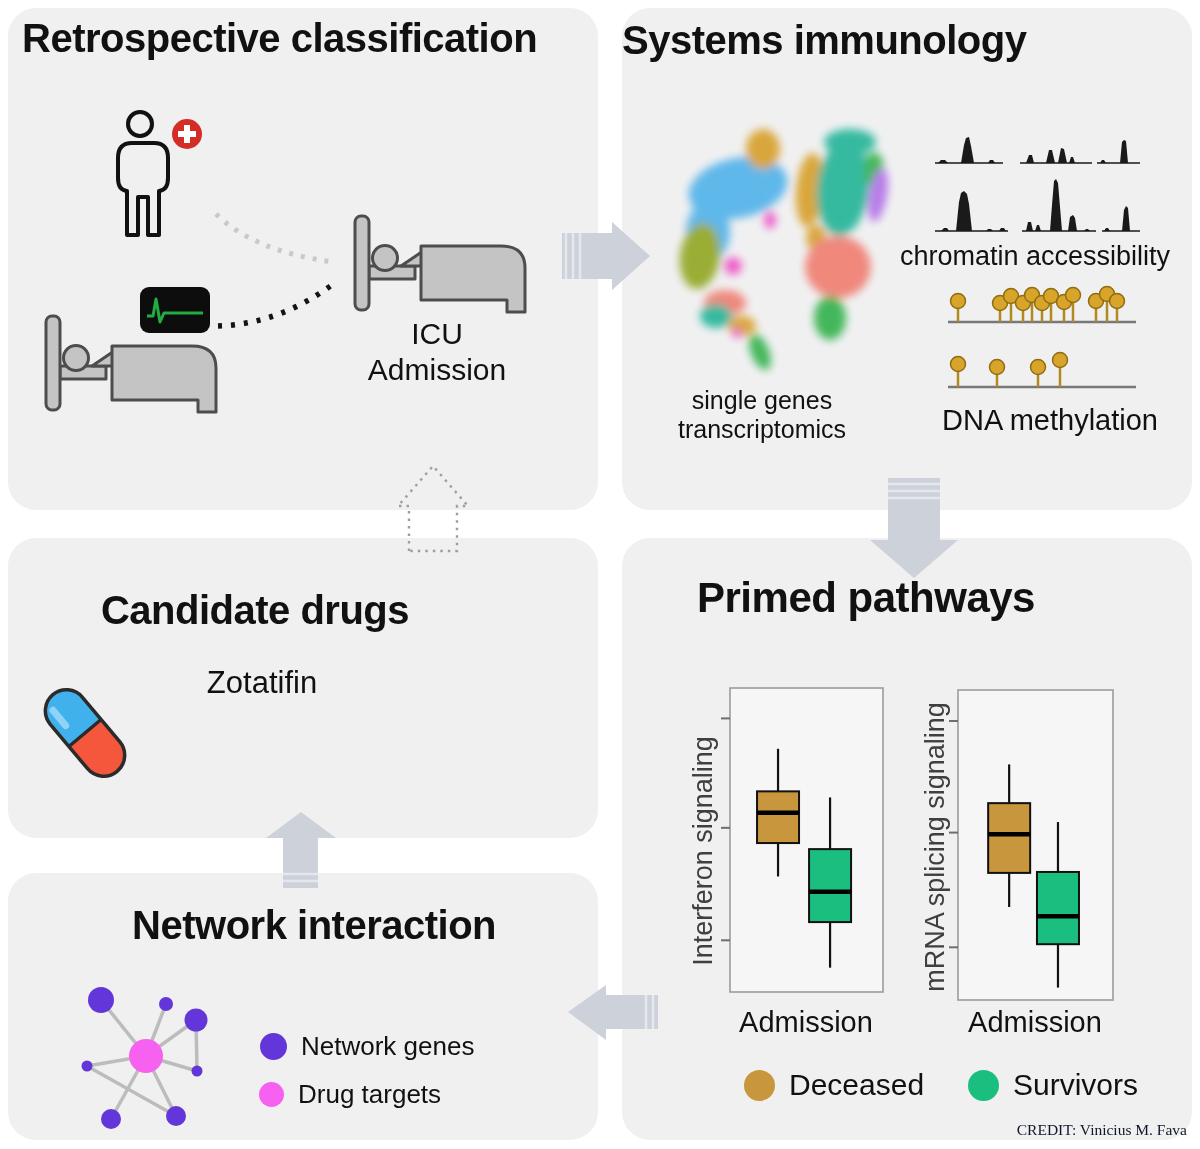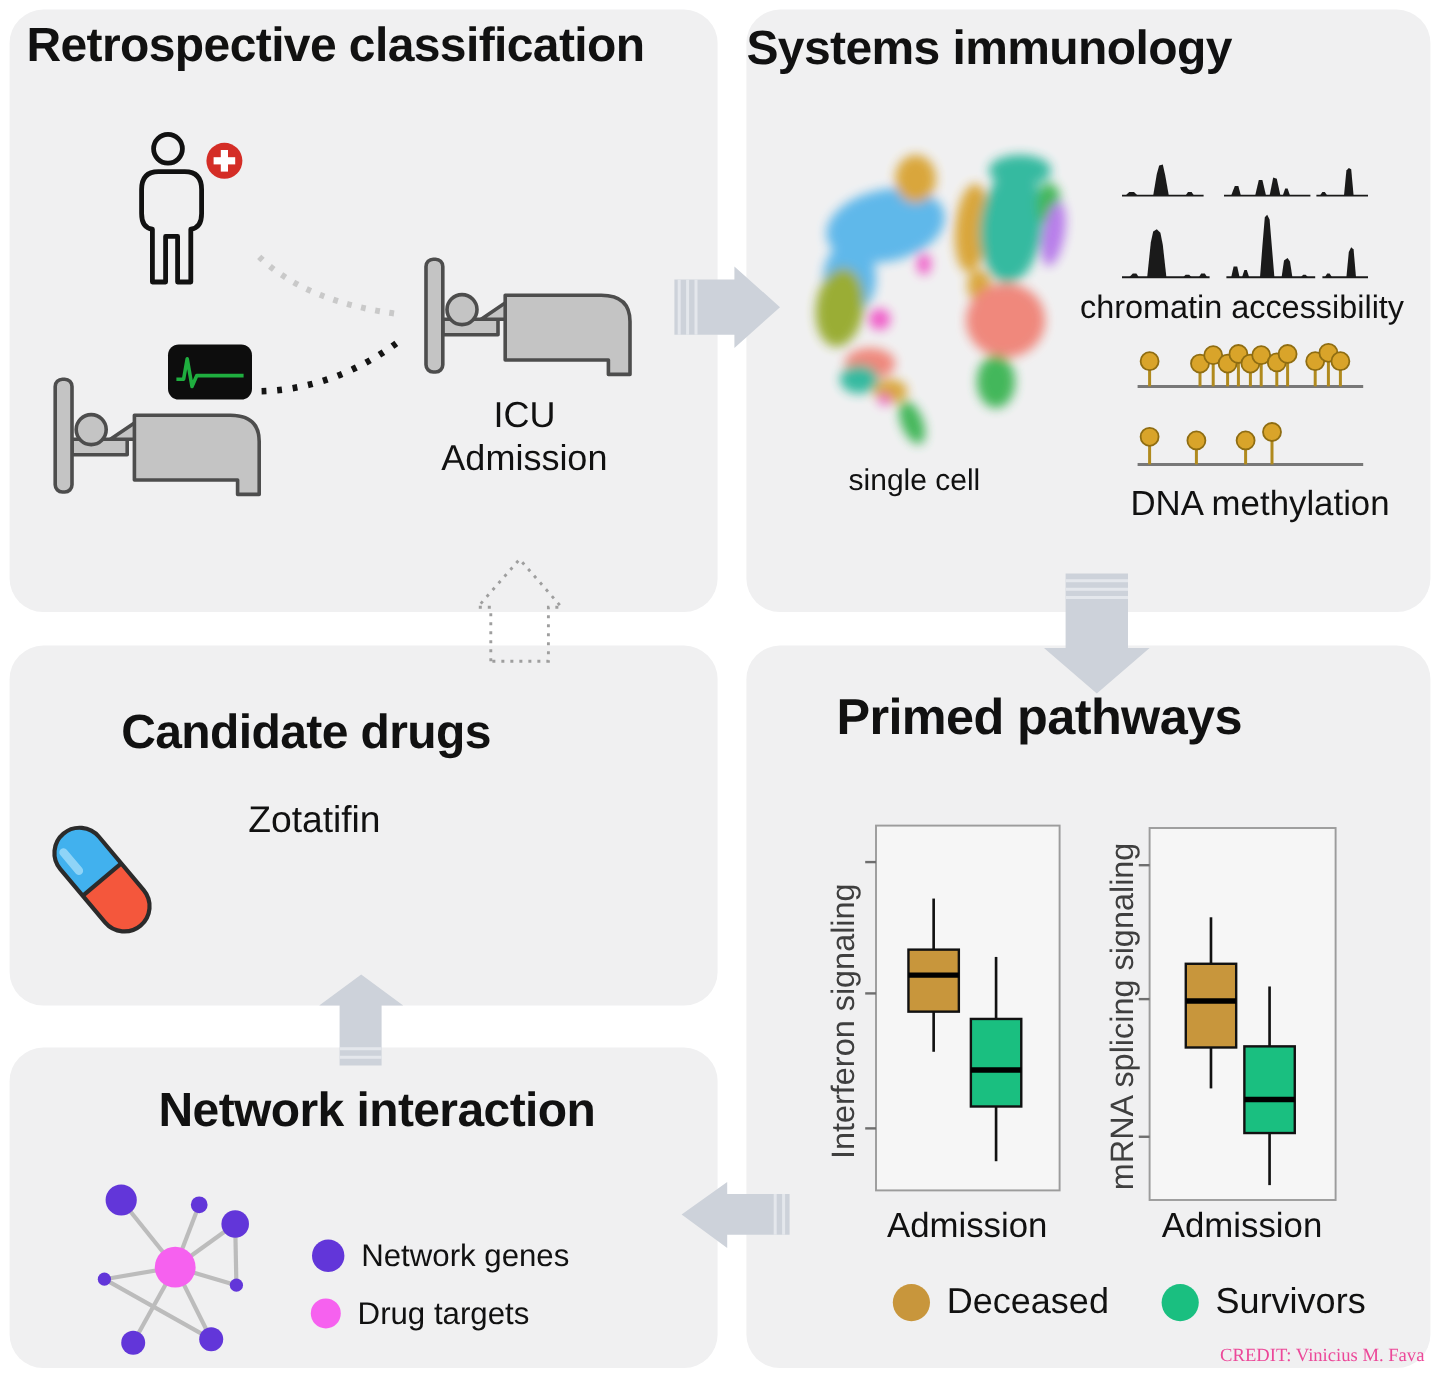--- a/index.html
+++ b/index.html
@@ -20,21 +20,21 @@
   .txt{position:absolute;z-index:3;color:#111;}
   .title{font-size:40px;font-weight:700;letter-spacing:-0.5px;color:#111;}
   .center{text-align:center;}
 
   #title-retro{left:22px;top:16px;width:560px;}
   #title-systems{left:622px;top:18px;width:570px;}
   #title-primed{left:622px;top:574px;width:488px;text-align:center;font-size:42px;}
   #title-drugs{left:8px;top:588px;width:494px;text-align:center;font-size:40px;}
   #title-network{left:8px;top:903px;width:488px;text-align:right;font-size:40px;}
 
-  #icu-label{left:337px;top:316px;width:200px;font-size:30px;line-height:36px;margin-top:13px;}
+  #icu-label{left:337px;top:316px;width:200px;font-size:30px;line-height:36px;}
   #umap-label{left:632px;top:386px;width:260px;font-size:25px;line-height:29px;}
   #chromatin-label{left:885px;top:241px;width:300px;font-size:27px;}
   #methylation-label{left:900px;top:404px;width:300px;font-size:29px;}
 
   #drug-list{left:112px;top:660px;width:300px;font-size:31px;line-height:45px;}
 
   .ylab{position:absolute;z-index:3;height:34px;font-size:27px;color:#3f3f3f;
         text-align:center;transform:rotate(-90deg);transform-origin:top left;white-space:nowrap;}
   #ylab-1{left:688px;top:1010px;width:318px;}
   #ylab-2{left:920px;top:1005px;width:316px;}
@@ -48,21 +48,21 @@
   .dot-27{width:27px;height:27px;}
   .dot-25{width:25px;height:25px;}
   .leg-label{font-size:30px;color:#111;}
   .leg-label-sm{font-size:26px;color:#111;}
   #legend-deceased{left:744px;top:1068px;}
   #legend-survivors{left:968px;top:1068px;}
   #legend-primed-genes{left:260px;top:1031px;}
   #legend-drug-targets{left:259px;top:1079px;}
 
   #credit{left:850px;top:1121px;width:337px;text-align:right;
-          font-family:"Liberation Serif", serif;font-size:15.5px;color:#ec4899;}
+          font-family:"Liberation Serif", serif;font-size:15.5px;color:#0f172a;}
 </style>
 </head>
 <body>
 
 <div class="panel" id="panel-retro"></div>
 <div class="panel" id="panel-systems"></div>
 <div class="panel" id="panel-primed"></div>
 <div class="panel" id="panel-drugs"></div>
 <div class="panel" id="panel-network"></div>
 
@@ -283,21 +283,22 @@
 <div class="txt title" id="title-primed">Primed pathways</div>
 <div class="txt title" id="title-drugs">Candidate drugs</div>
 <div class="txt title" id="title-network">Network interaction</div>
 
 <div class="txt center" id="icu-label">
   <div>ICU</div>
   <div>Admission</div>
 </div>
 
 <div class="txt center" id="umap-label">
-  <div>single cell</div>
+  <div>single genes</div>
+  <div>transcriptomics</div>
 </div>
 <div class="txt center" id="chromatin-label">chromatin accessibility</div>
 <div class="txt center" id="methylation-label">DNA methylation</div>
 
 <div class="txt center" id="drug-list">
   <div>Zotatifin</div>
 </div>
 
 <div class="ylab" id="ylab-1">Interferon signaling</div>
 <div class="ylab" id="ylab-2">mRNA splicing signaling</div>

